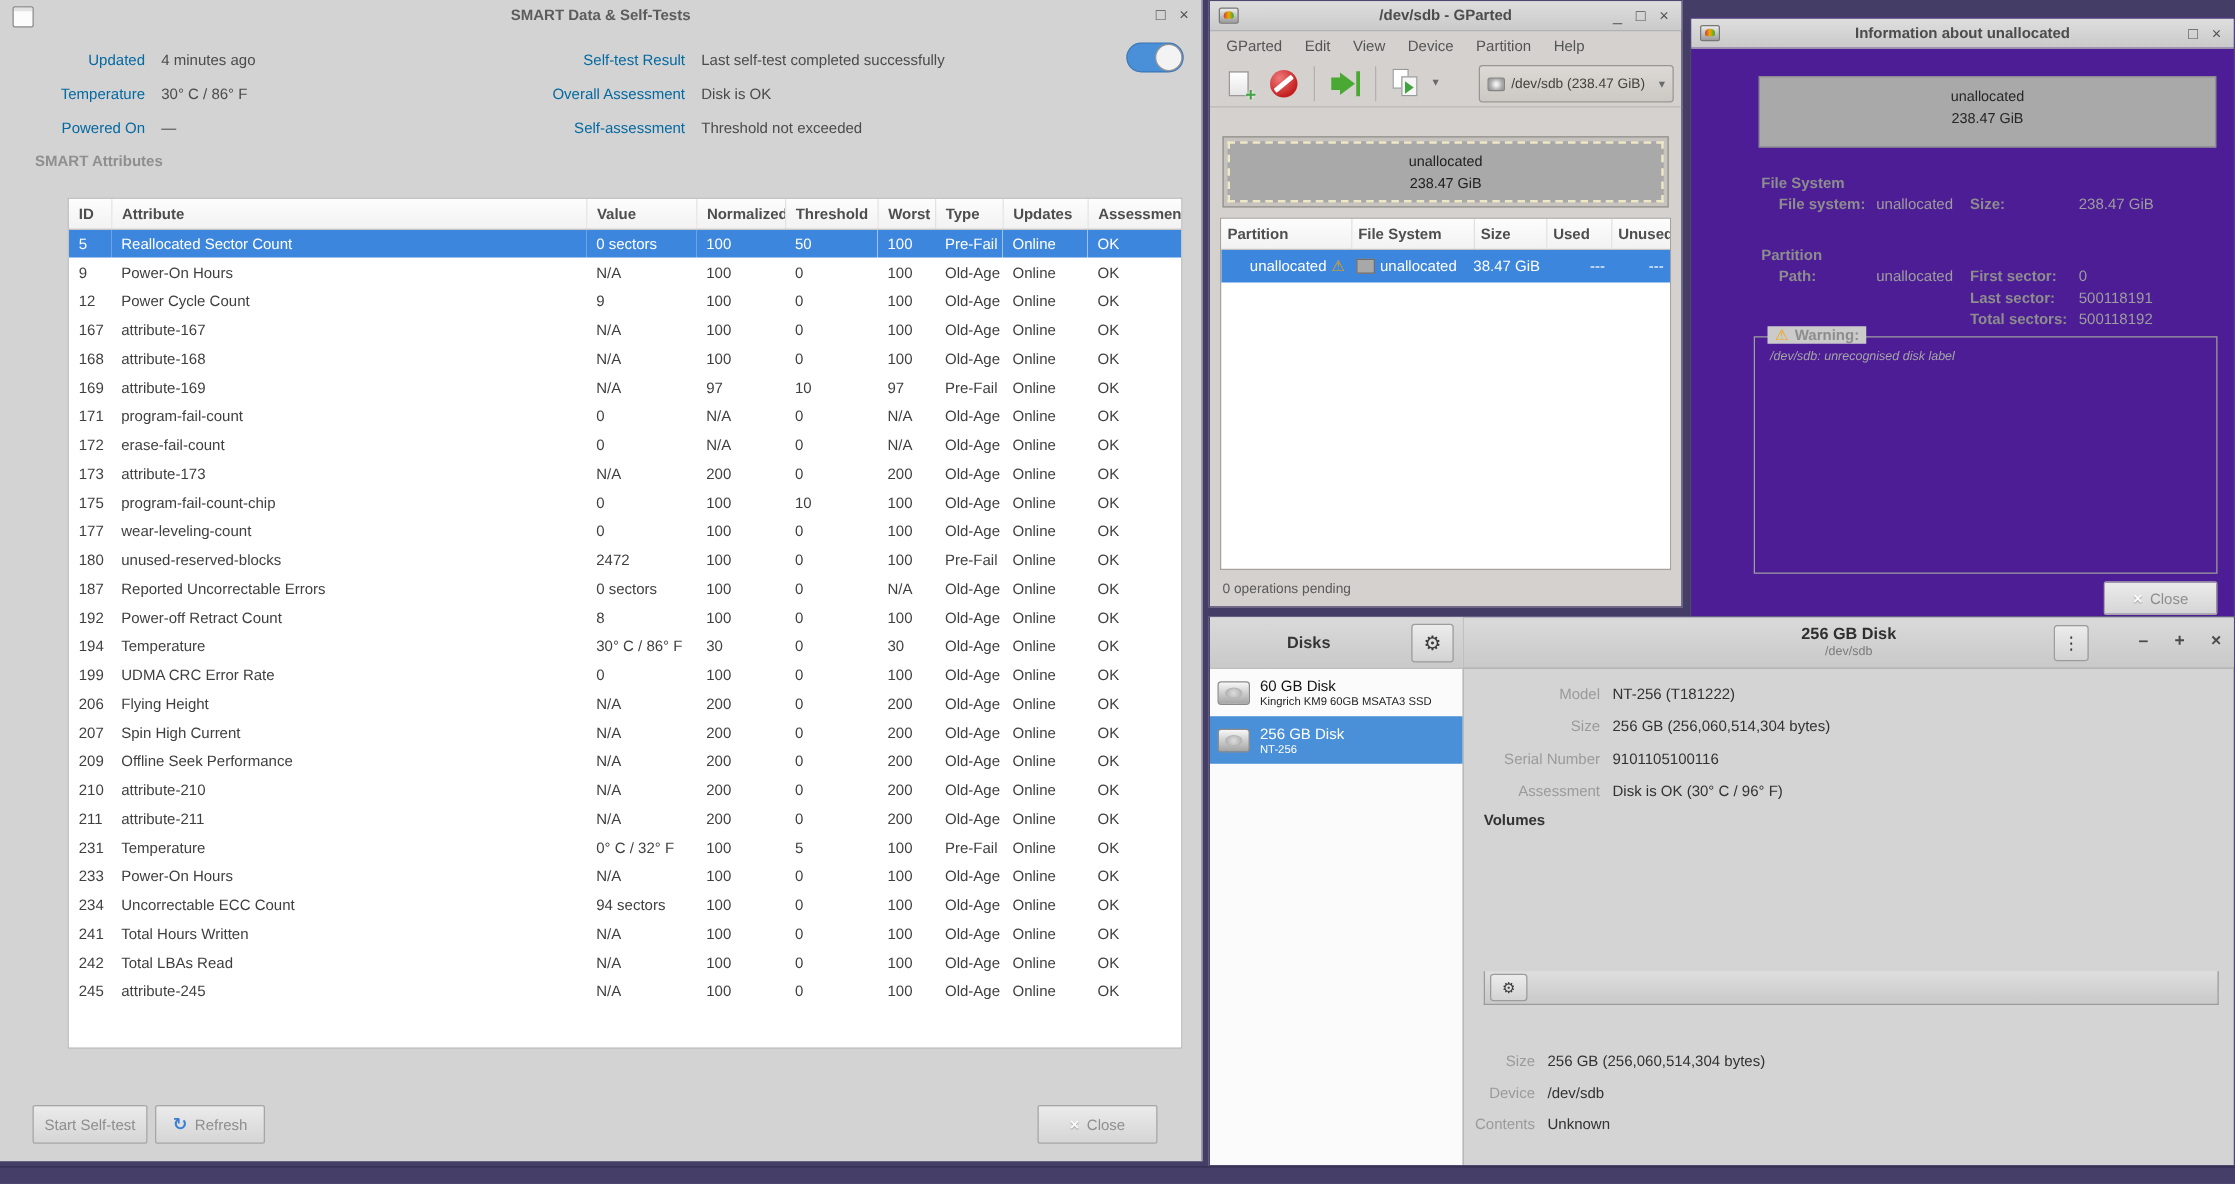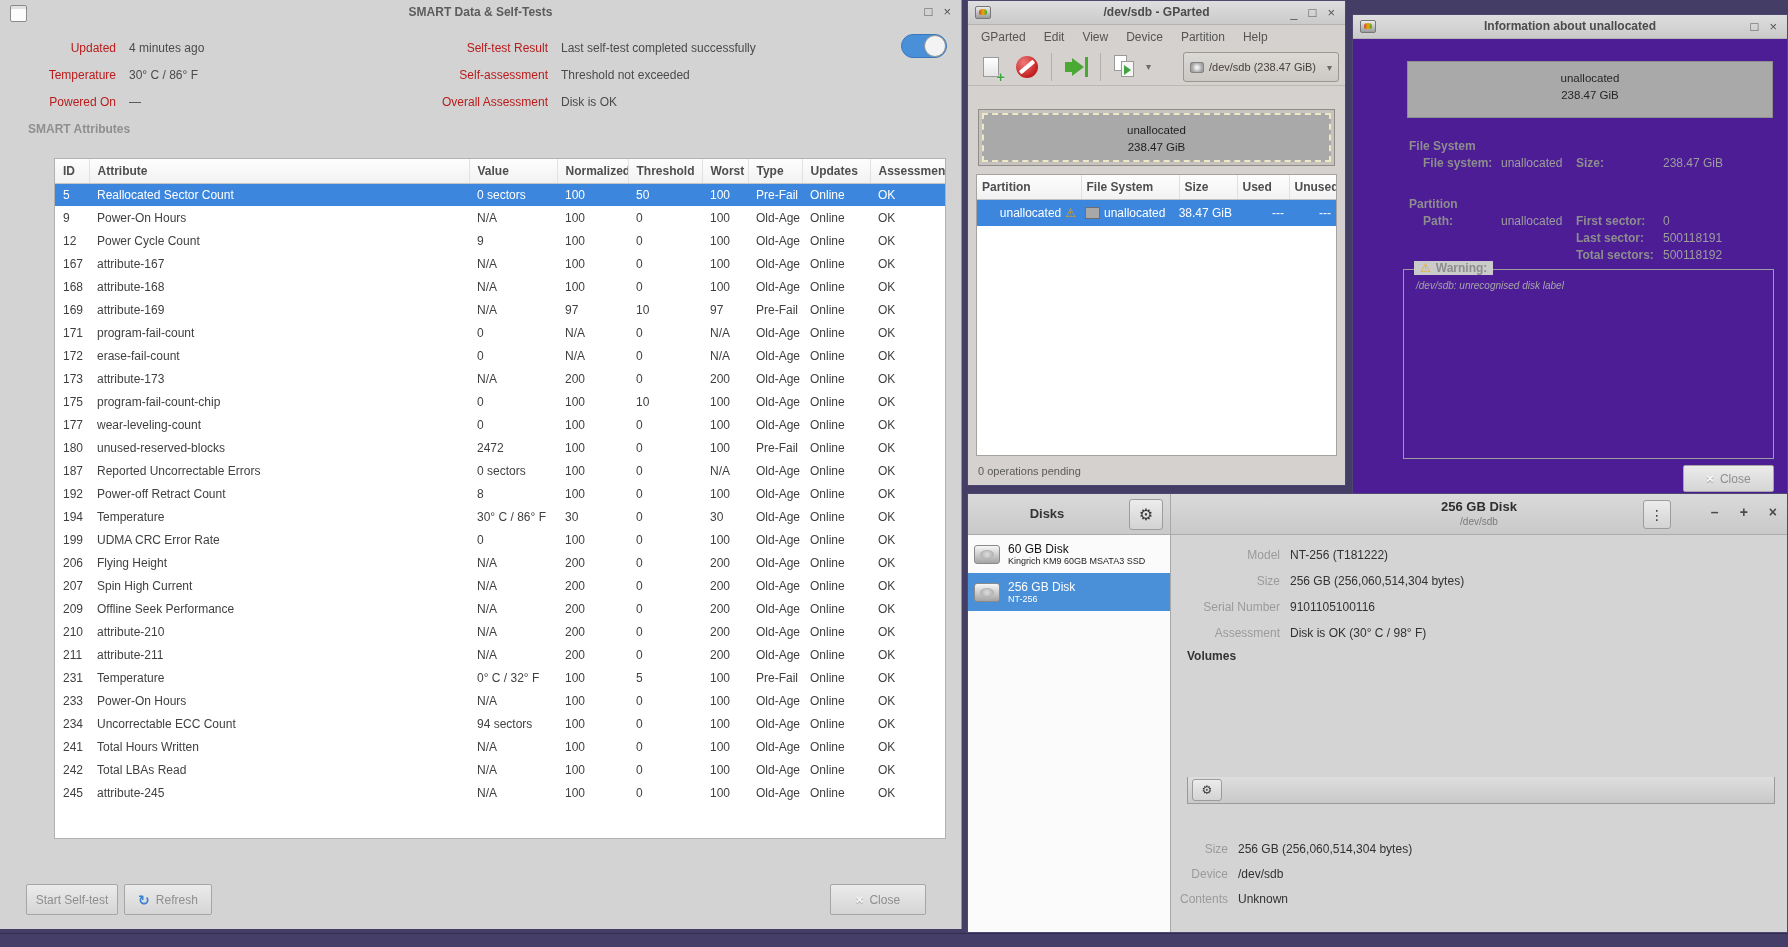--- a/index.html
+++ b/index.html
@@ -15,21 +15,21 @@
   
   #smart-win { left:0; top:0; width:962px; height:929px; background:#d3d3d3; border-right:1px solid #8f8aa5; }
   .smart-titlebar { position:relative; height:26px;padding-left:24px; }
   .smart-appicon { position:absolute; left:10px; top:5px; width:17px; height:17px; background:#fcfcfc; border:1px solid #8a8a8a; border-radius:2px; box-shadow: inset 0 3px 0 #e2e2e2; }
   .smart-title { position:absolute; left:0; right:0; top:5px; text-align:center; font-weight:bold; color:#5c5c5c; }
   .tb-btns { position:absolute; right:10px; top:3px; display:flex; gap:11px; color:#555; font-size:13px; }
   .tb-btn { cursor:default; line-height:18px; }
 
   .fields { position:absolute; top:36px; }
   .f-row { height:27px; line-height:24px; white-space:nowrap; }
-  .f-label { display:inline-block; text-align:right; color:#b91c1c; }
+  .f-label { display:inline-block; text-align:right; color:#0369a1; }
   .f-value { margin-left:13px; color:#4b4b4b; }
   #fields-left { left:28px; } #fields-left .f-label { width:88px; }
   #fields-right { left:400px; } #fields-right .f-label { width:148px; }
 
   .toggle { position:absolute; top:34px; right:14px; width:46px; height:24px; border-radius:12px; background:#4a90d9; border:1px solid #3a77b8; }
   .toggle-knob { position:absolute; right:0px; top:0px; width:22px; height:22px; border-radius:50%; background:#f3f3f3; border:1px solid #949494; }
 
   .section-label { position:absolute; top:122px; left:28px; font-weight:bold; color:#8f8f8f; }
 
   .table-wrap { position:absolute; top:158px; left:54px; width:892px; height:681px; background:#fff; border:1px solid #b2b2b2; overflow:hidden; }
@@ -171,24 +171,24 @@
     <div class="f-row">
       <span class="f-label">Powered On</span><span class="f-value">—</span>
     </div>
   </div>
 
   <div class="fields" id="fields-right">
     <div class="f-row">
       <span class="f-label">Self-test Result</span><span class="f-value">Last self-test completed successfully</span>
     </div>
     <div class="f-row">
+      <span class="f-label">Overall Assessment</span><span class="f-value">Disk is OK</span>
+    </div>
+    <div class="f-row">
       <span class="f-label">Self-assessment</span><span class="f-value">Threshold not exceeded</span>
-    </div>
-    <div class="f-row">
-      <span class="f-label">Overall Assessment</span><span class="f-value">Disk is OK</span>
     </div>
   </div>
 
   <div class="toggle">
     <div class="toggle-knob"></div>
   </div>
 
   <div class="section-label">SMART Attributes</div>
 
   <div class="table-wrap">
@@ -732,21 +732,21 @@
         <div class="detail-row">
           <span class="dlabel">Size</span>
           <span class="dvalue">256 GB (256,060,514,304 bytes)</span>
         </div>
         <div class="detail-row">
           <span class="dlabel">Serial Number</span>
           <span class="dvalue">9101105100116</span>
         </div>
         <div class="detail-row">
           <span class="dlabel">Assessment</span>
-          <span class="dvalue">Disk is OK (30° C / 98° F)</span>
+          <span class="dvalue">Disk is OK (30° C / 96° F)</span>
         </div>
       </div>
 
     <div class="volumes-label">Volumes</div>
     <div class="volume-strip">
       <div class="sq-btn" id="volume-gear">
         <span>⚙</span>
       </div>
     </div>
 

